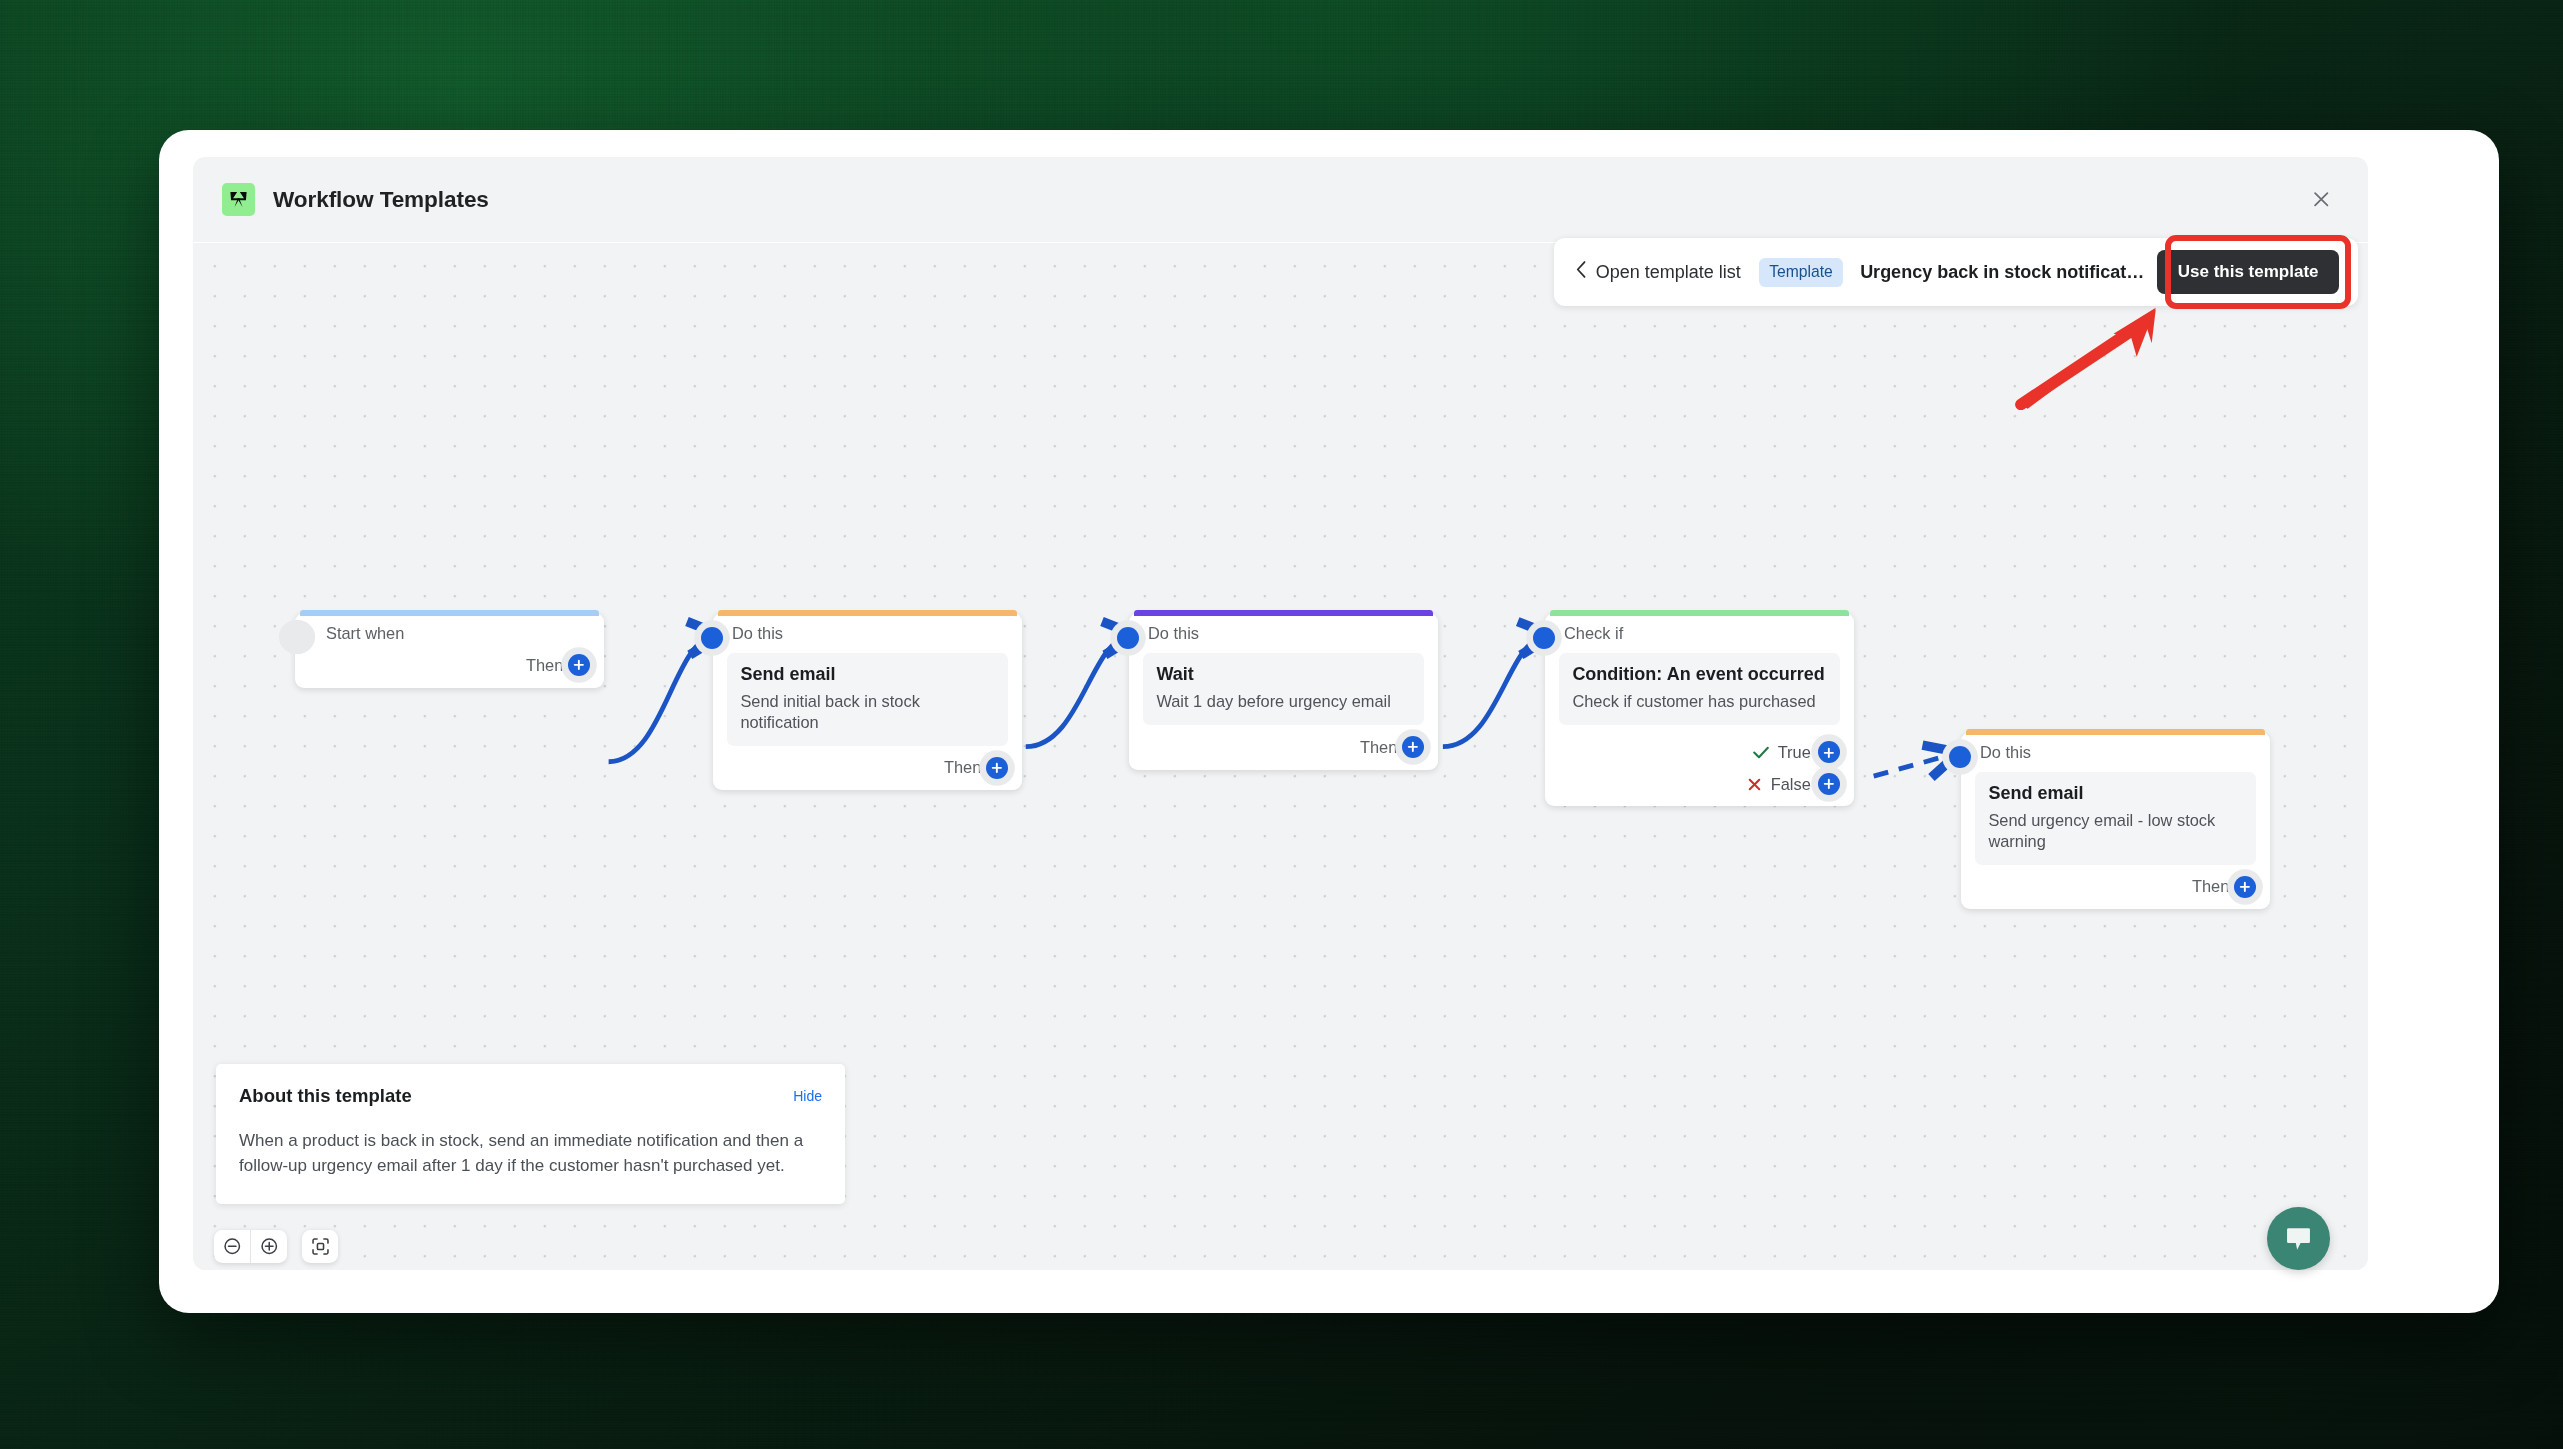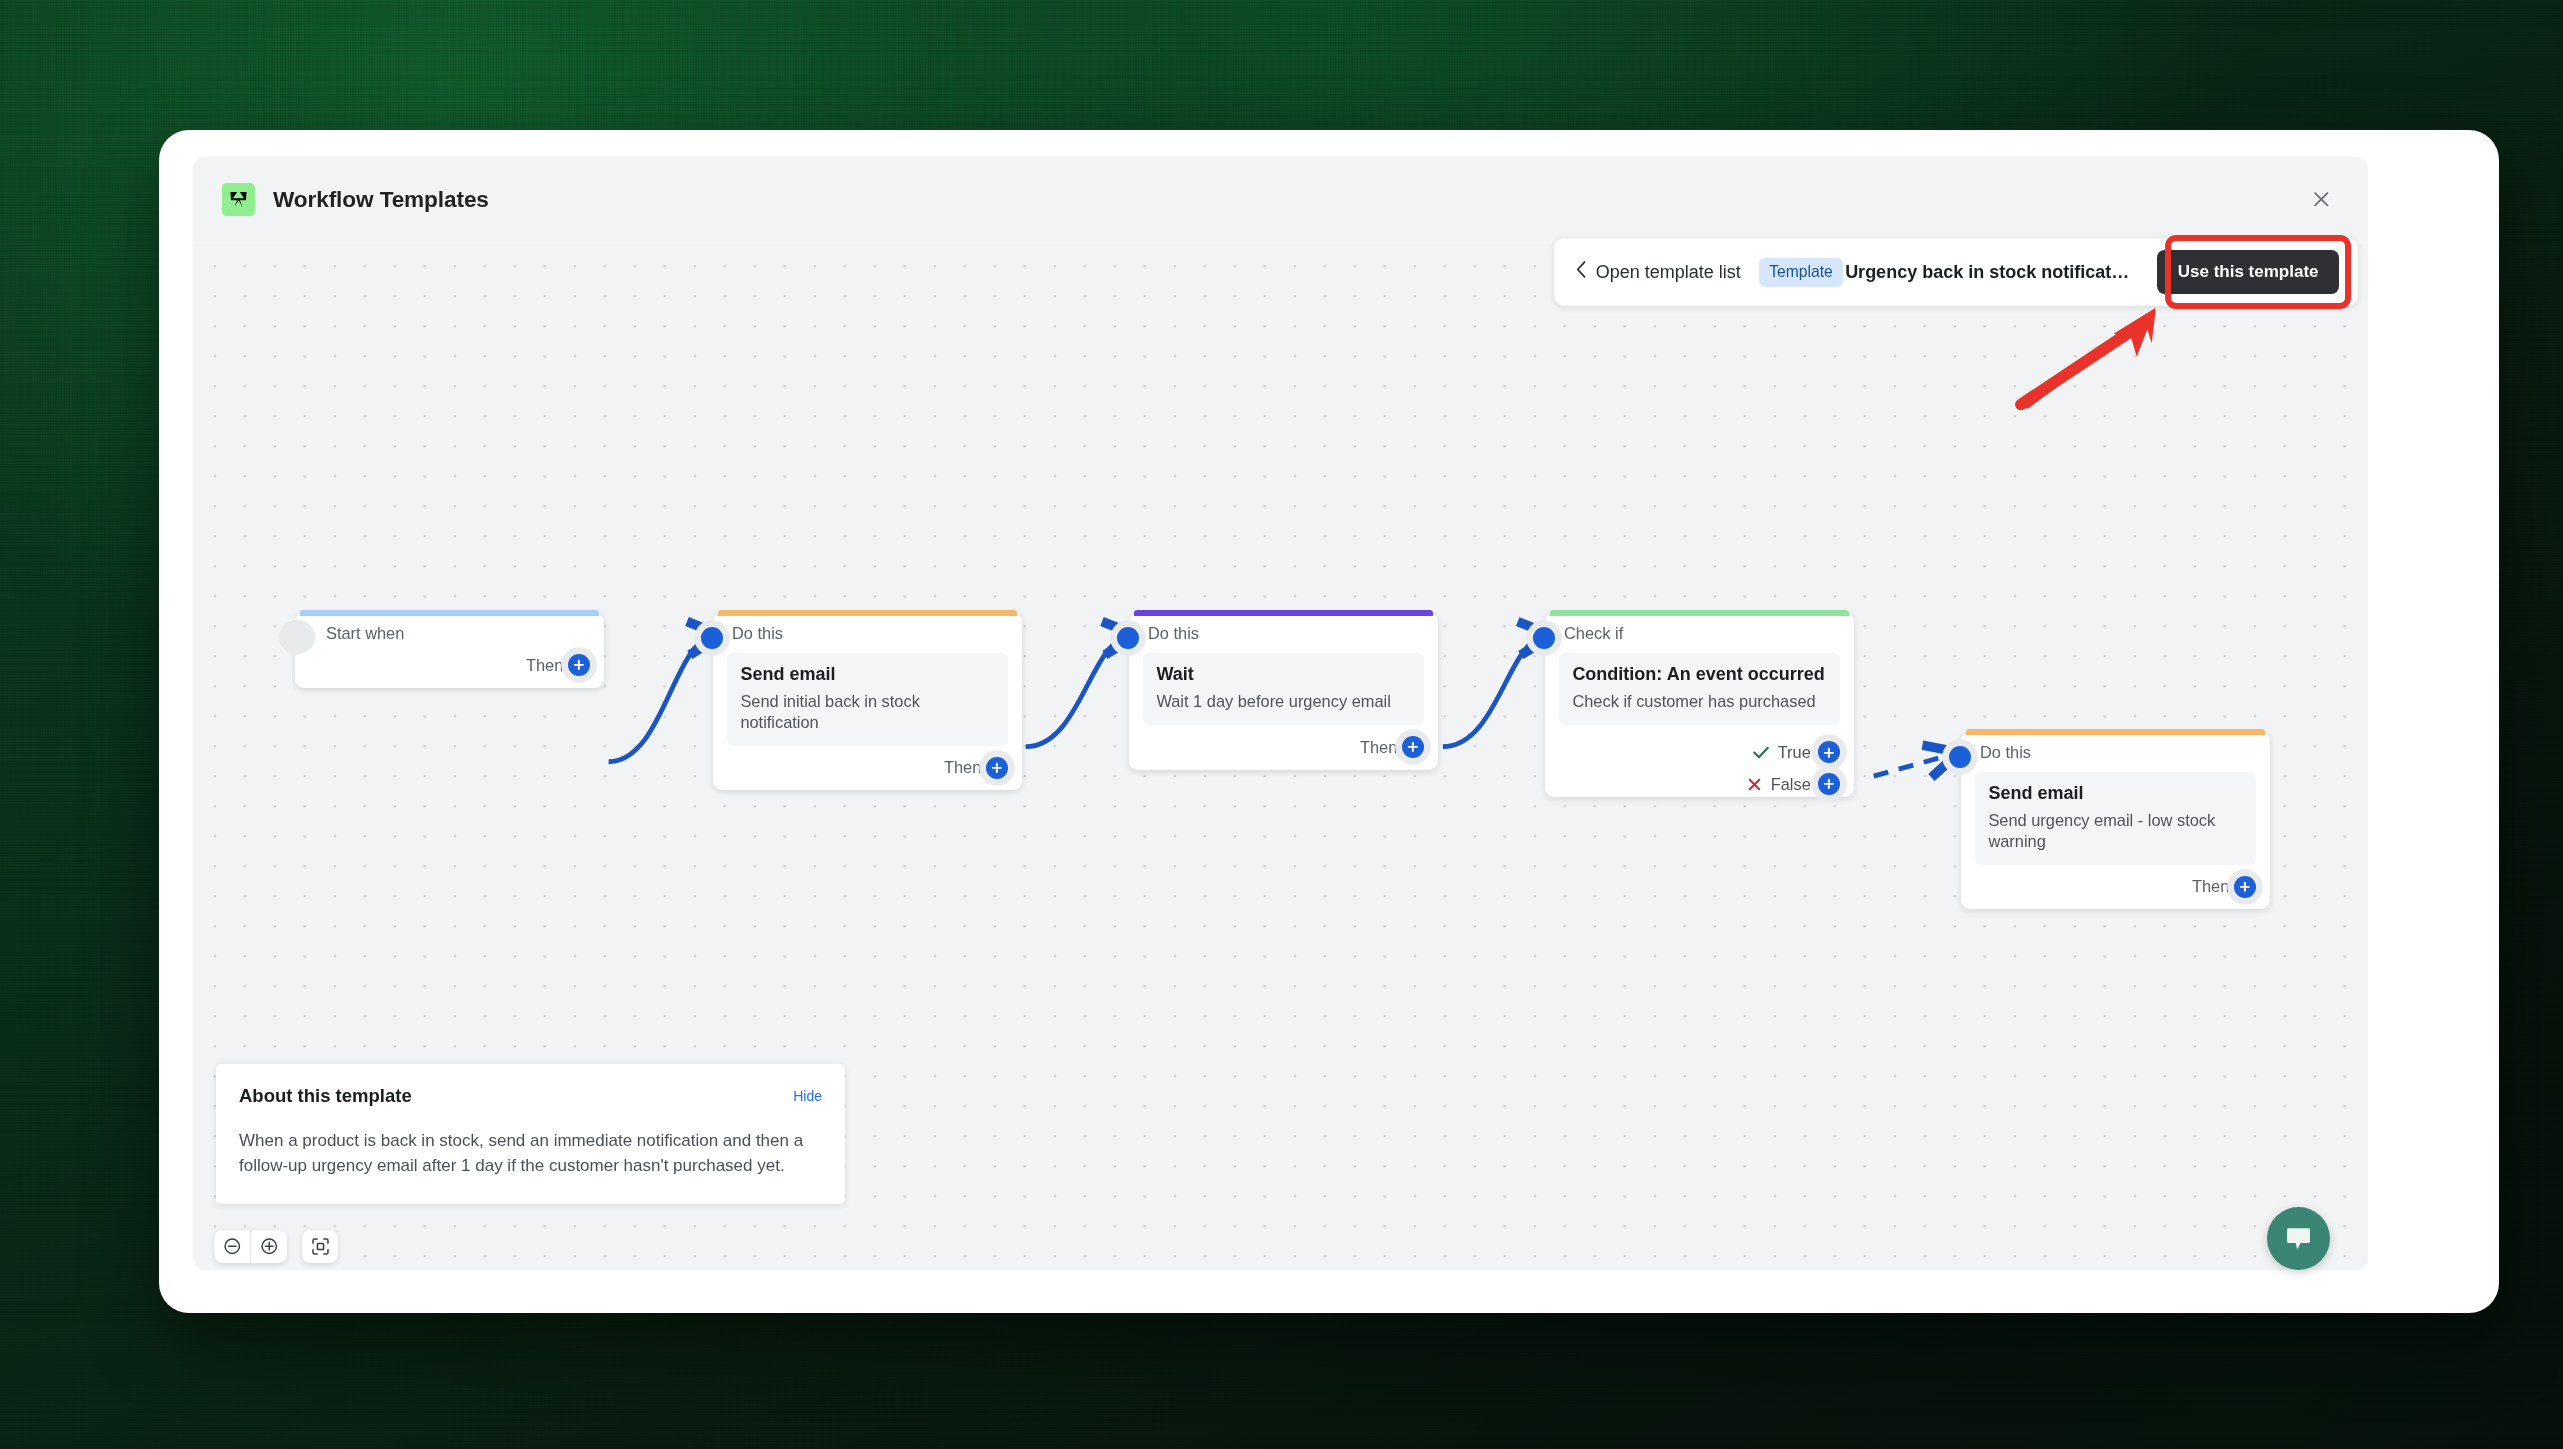--- a/index.html
+++ b/index.html
@@ -120,21 +120,21 @@
     margin-left: 18px;
     background: #d6e7fb;
     color: #19508e;
     font-size: 15.7px;
     font-weight: 500;
     border-radius: 6.2px;
     padding: 5.5px 10.3px;
     white-space: nowrap;
   }
   #template-name {
-    margin-left: 2px;
+    margin-left: 17px;
     font-size: 18px;
     font-weight: 700;
     color: #1c1f22;
     white-space: nowrap;
     overflow: hidden;
     text-overflow: ellipsis;
     max-width: 287px;
   }
   #use-template-button {
     margin-left: auto;
@@ -462,21 +462,21 @@
   <div class="node-footer">
     <span>Then</span>
     <span class="plus-dot">
       <svg width="13.7" height="13.7" viewBox="0 0 20 20">
           <path d="M10 4 V16 M4 10 H16" stroke="#fff" stroke-width="2.8" stroke-linecap="round"></path>
         </svg>
     </span>
   </div>
 </div>
 
-<div class="node" style="left:1545px; top:613px; width:309px; padding-bottom:2px;">
+<div class="node" style="left:1545px; top:613px; width:309px; padding-bottom:11px;">
   <div class="node-stripe" style="background:#8fe29b;"></div>
   <div class="socket"></div>
   <div class="node-kicker">Check if</div>
   <div class="node-body">
     <div class="node-body-title">Condition: An event occurred</div>
     <div class="node-body-desc">Check if customer has purchased</div>
   </div>
   <div style="margin-top:16.4px;">
     <div class="branch-row">
       <span class="branch-icon">

